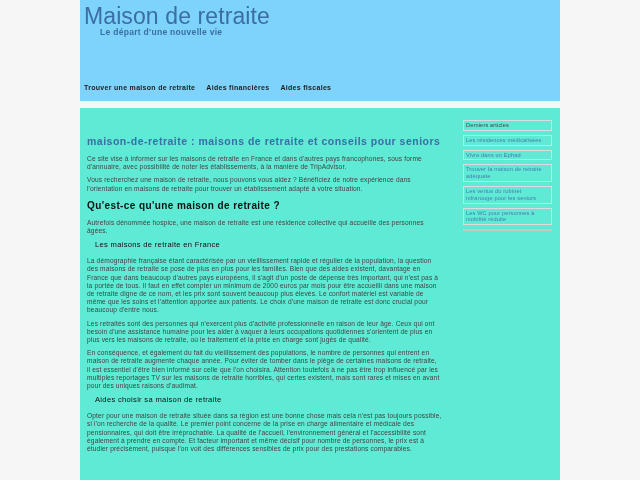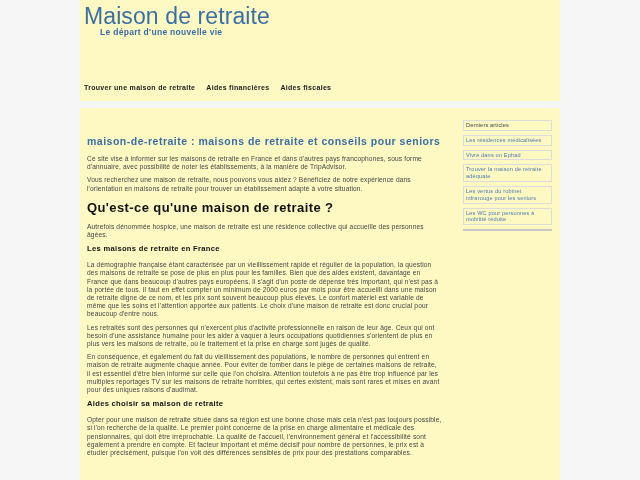--- a/index.html
+++ b/index.html
@@ -5,55 +5,55 @@
   html, body { margin:0; padding:0; }
   body {
     width:640px; height:480px; overflow:hidden;
     background:#f6f6f6;
     font-family:"Liberation Sans", sans-serif;
     color:#333;
     position:relative;
   }
   .header {
     position:absolute; left:80px; top:0; width:480px; height:101px;
-    background:#fef9c3;
+    background:#7dd3fc;
   }
   .site-title {
     position:absolute; left:4px; top:3px;
     font-size:23px; color:#3a6ea5; font-weight:normal; margin:0;
     letter-spacing:0.1px;
   }
   .site-tagline {
     position:absolute; left:20px; top:27px;
     font-size:8.5px; font-weight:bold; color:#3a6ea5; letter-spacing:0.3px;
   }
   .nav {
     position:absolute; left:4px; top:84px; display:flex; gap:11px;
   }
   .nav a {
     font-size:7px; font-weight:bold; color:#222; text-decoration:none; letter-spacing:0.3px;
   }
   .content {
     position:absolute; left:80px; top:108px; width:480px; height:372px;
-    background:#fef9c3;
+    background:#5eead4;
   }
   .main {
     position:absolute; left:7px; top:27px; width:355px;
   }
   .main h1 {
     margin:0 0 8px 0; font-size:10.5px; color:#3a6ea5; font-weight:bold; letter-spacing:0.5px;
   }
   .main p {
     margin:0 0 5px 0; font-size:6.6px; line-height:8.2px; color:#444; letter-spacing:0.15px;
   }
   .main h2 {
-    margin:7px 0 8px 0; font-size:13px; font-weight:bold; color:#111; letter-spacing:0.4px;
+    margin:7px 0 8px 0; font-size:10px; font-weight:bold; color:#111; letter-spacing:0.4px;
   }
   .main h3 {
-    margin:5px 0 8px 0; font-size:7.6px; font-weight:bold; color:#111; letter-spacing:0.3px;
+    margin:5px 0 8px 8px; font-size:7.6px; font-weight:normal; color:#111; letter-spacing:0.3px;
   }
   .sidebar {
     position:absolute; left:383px; top:12px; width:89px;
   }
   .side-box {
     border:1px solid #dcdcdc; padding:1px 2px; margin-bottom:4px;
     font-size:5.6px; line-height:6.8px; color:#4a7ab0; letter-spacing:0.15px;
   }
   .side-box.title { color:#444; }
   .side-rule {

